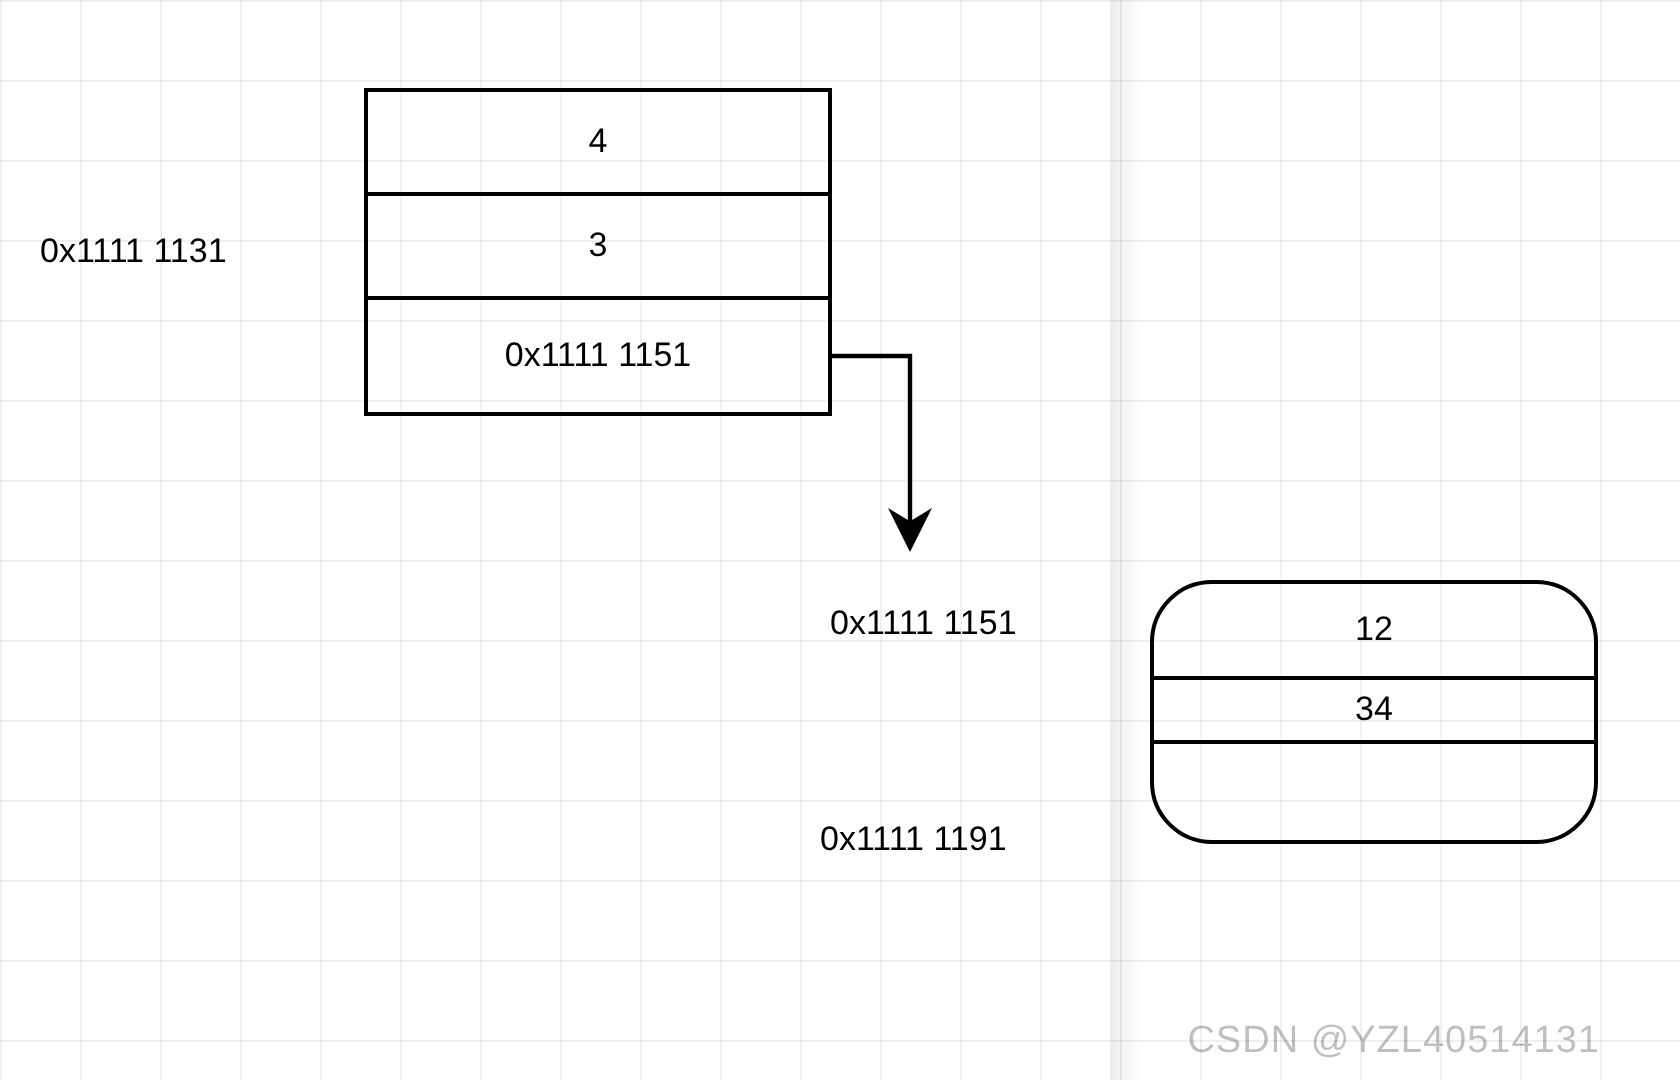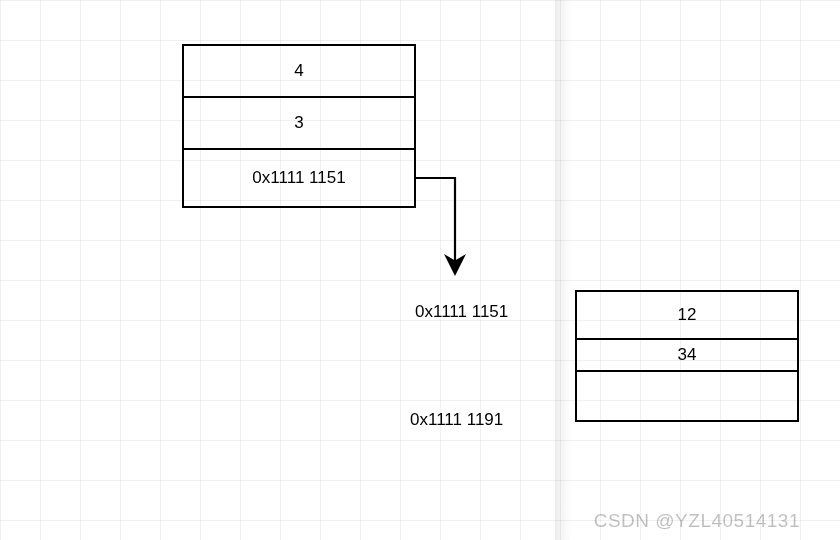--- a/index.html
+++ b/index.html
@@ -69,40 +69,41 @@
   }
 </style>
 </head>
 <body>
 
 <div class="grid-bg"></div>
 <div class="vfade"></div>
 
 <div class="stage">
 
+  <div class="label" style="left:20px; top:116px;">0x1111 1131</div>
 
   <div class="box-stack" style="left:182px; top:44px; width:230px;">
     <div class="box-cell" style="height:52px;">4</div>
     <div class="box-cell" style="height:52px;">3</div>
     <div class="box-cell" style="height:56px;">0x1111 1151</div>
   </div>
 
   <svg class="arrow" style="left:0; top:0;" width="840" height="540">
     <defs>
       <marker id="arrowhead" markerWidth="12" markerHeight="12" refX="6" refY="6" orient="auto">
         <path d="M1,1 L11,6 L1,11 L4,6 Z" fill="#000"></path>
       </marker>
     </defs>
     <path d="M 414 178 L 455 178 L 455 265" fill="none" stroke="#000" stroke-width="2.2" marker-end="url(#arrowhead)"></path>
   </svg>
 
   <div class="label" style="left:415px; top:302px;">0x1111 1151</div>
   <div class="label" style="left:410px; top:410px;">0x1111 1191</div>
 
-  <div class="box-stack" style="left:575px; top:290px; width:220px;">
+  <div class="box-stack" style="left:575px; top:290px; width:220px;border-radius:31px;">
     <div class="box-cell" style="height:48px;">12</div>
     <div class="box-cell" style="height:32px;">34</div>
     <div class="box-cell" style="height:48px;"></div>
   </div>
 
 </div>
 
 <div class="watermark">CSDN @YZL40514131</div>
 
 </body></html>

